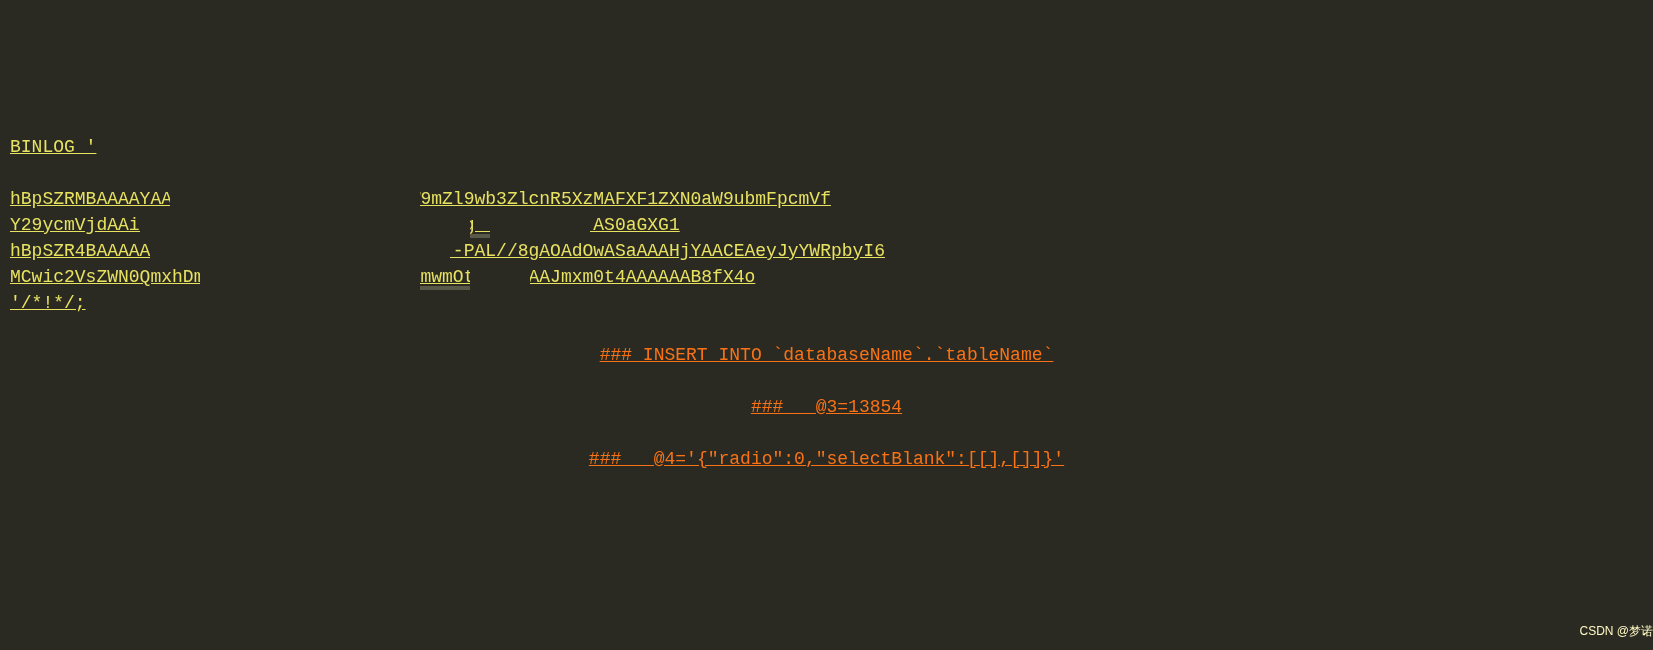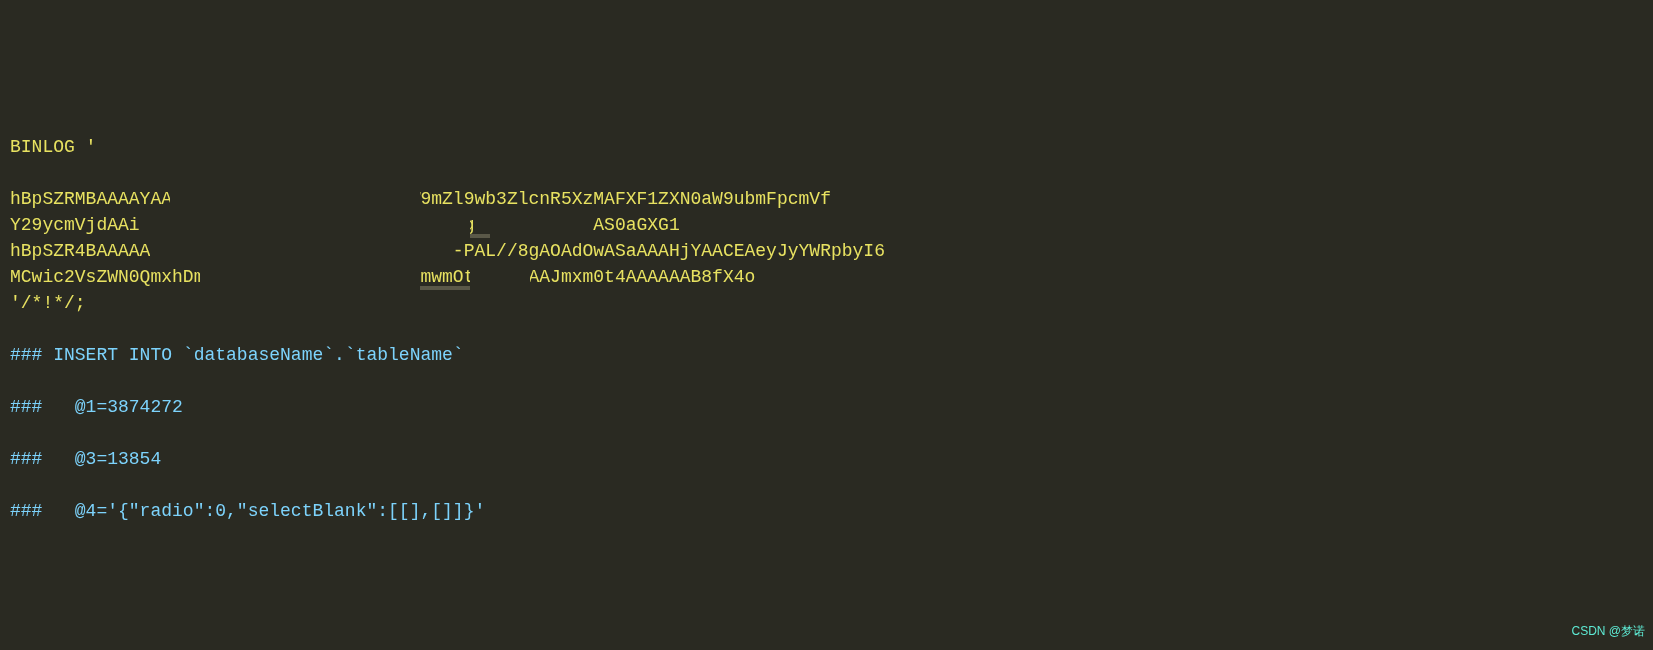--- a/index.html
+++ b/index.html
@@ -8,61 +8,60 @@
       font-family: "Consolas", "Courier New", monospace;
       font-size: 18px;
       line-height: 26px;
       padding: 4px 10px;
       width: 1653px;
       height: 650px;
       overflow: hidden;
       position: relative;
       white-space: pre;
     }
-    .line { display: block; }
+    .line { display: block; text-decoration: underline; }
     .yellow { color: #e8e261; }
-    .gray { color: #7dd3fc; }
+    .gray { color: #f97316; text-align: center; }
     .redact-wrap { position: relative; display: inline-block; }
     .redact {
       position: absolute;
       background: #2a2a22;
       height: 24px;
       top: 2px;
       z-index: 5;
     }
     .smear {
       position: absolute;
       height: 4px;
       background: #5a5848;
       z-index: 4;
     }
     .watermark {
       position: absolute;
       bottom: 6px;
-      right: 8px;
-      color: #5eead4;
+      right: 0;
+      color: #fef9c3;
       font-size: 12px;
       font-family: sans-serif;
       z-index: 10;
     }
   </style>
 </head>
 <body>
 
 
 
 <div>
 <span class="line yellow">BINLOG '</span>
 <span class="line yellow redact-wrap"><span>hBpSZRMBAAAAYAAAABjWmj8AAGAAAAAAAAEADW9mZl9wb3ZlcnR5XzMAFXF1ZXN0aW9ubmFpcmVf</span><span class="redact" style="left:160px;width:250px;"></span><span class="smear" style="left:160px;width:250px;top:22px;"></span></span>
 <span class="line yellow redact-wrap"><span>Y29ycmVjdAAi                            , g           AS0aGXG1</span><span class="redact" style="left:130px;width:330px;"></span><span class="redact" style="left:480px;width:100px;"></span><span class="smear" style="left:130px;width:450px;top:22px;"></span></span>
 <span class="line yellow redact-wrap"><span>hBpSZR4BAAAAAg                           -PAL//8gAOAdOwASaAAAHjYAACEAeyJyYWRpbyI6</span><span class="redact" style="left:140px;width:300px;"></span><span class="smear" style="left:140px;width:300px;top:22px;"></span></span>
 <span class="line yellow redact-wrap"><span>MCwic2VsZWN0QmxhDms_Ol__            'JmwmOtf  gIAAJmxm0t4AAAAAAB8fX4o</span><span class="redact" style="left:190px;width:220px;"></span><span class="redact" style="left:460px;width:60px;"></span><span class="smear" style="left:190px;width:330px;top:22px;"></span></span>
 <span class="line yellow">'/*!*/;</span>
 <span class="line gray">### INSERT INTO `databaseName`.`tableName`</span>
-<span class="line gray">###   @1=3874272</span>
 <span class="line gray">###   @3=13854</span>
 <span class="line gray">###   @4='{"radio":0,"selectBlank":[[],[]]}'</span>
 
 
 
 
 
 
 
 

